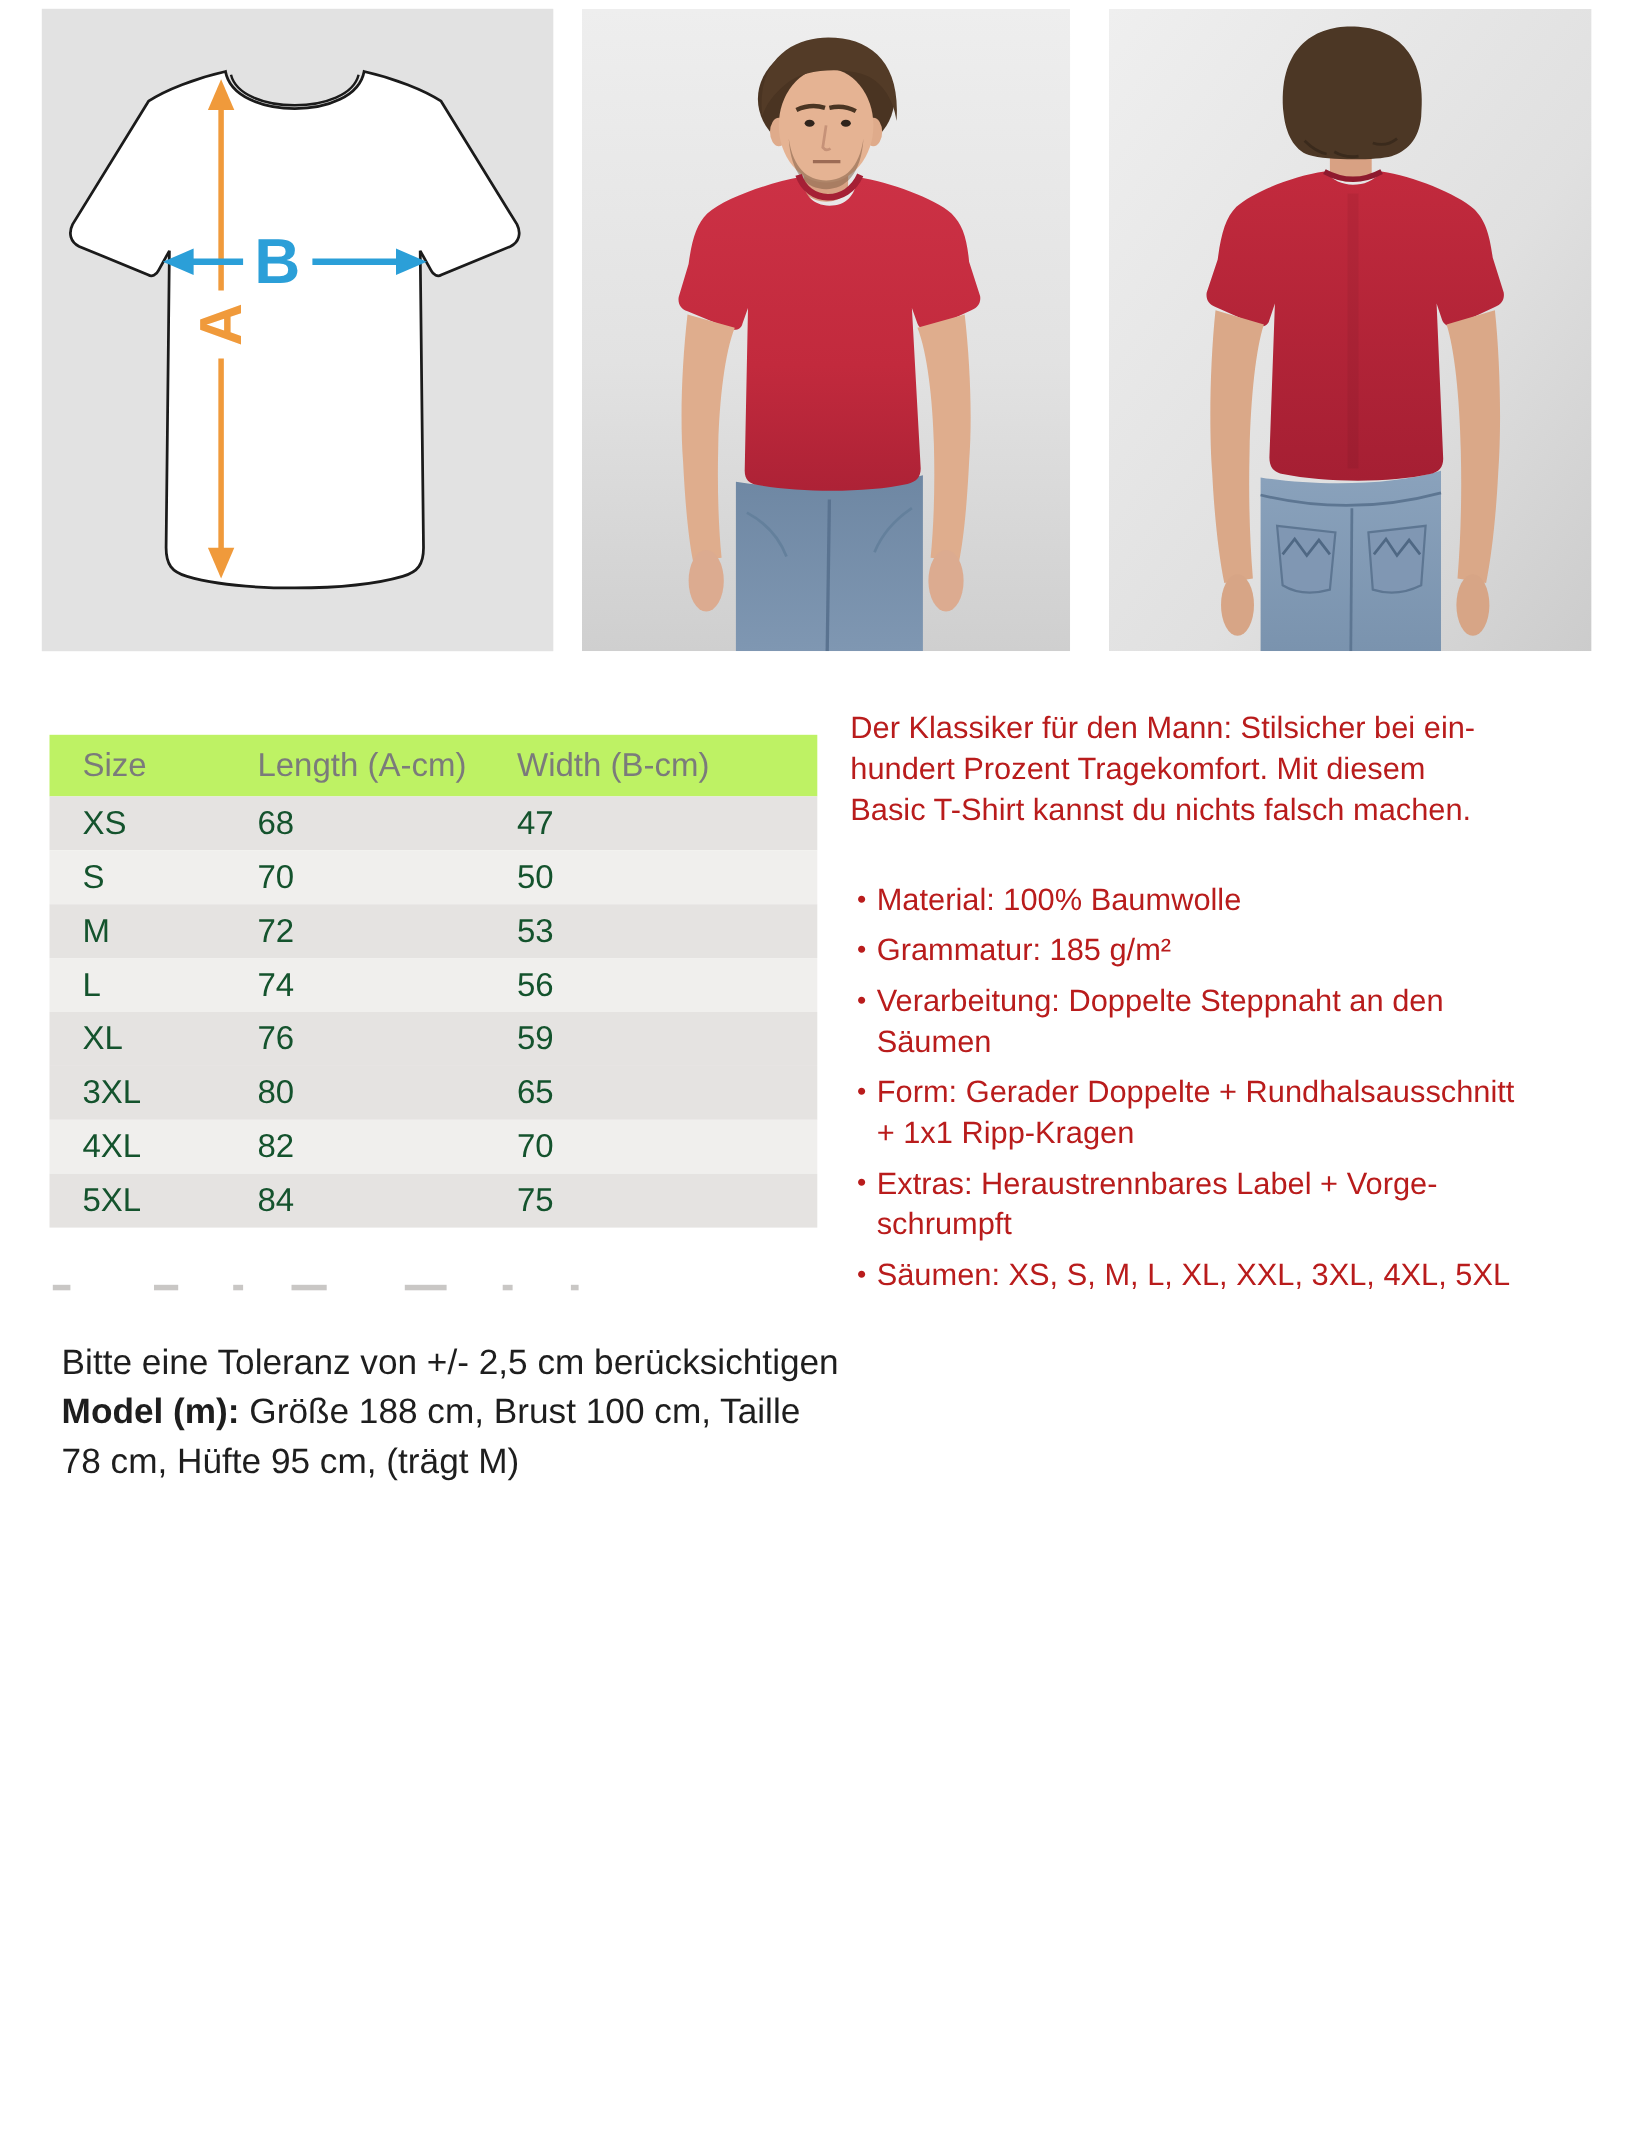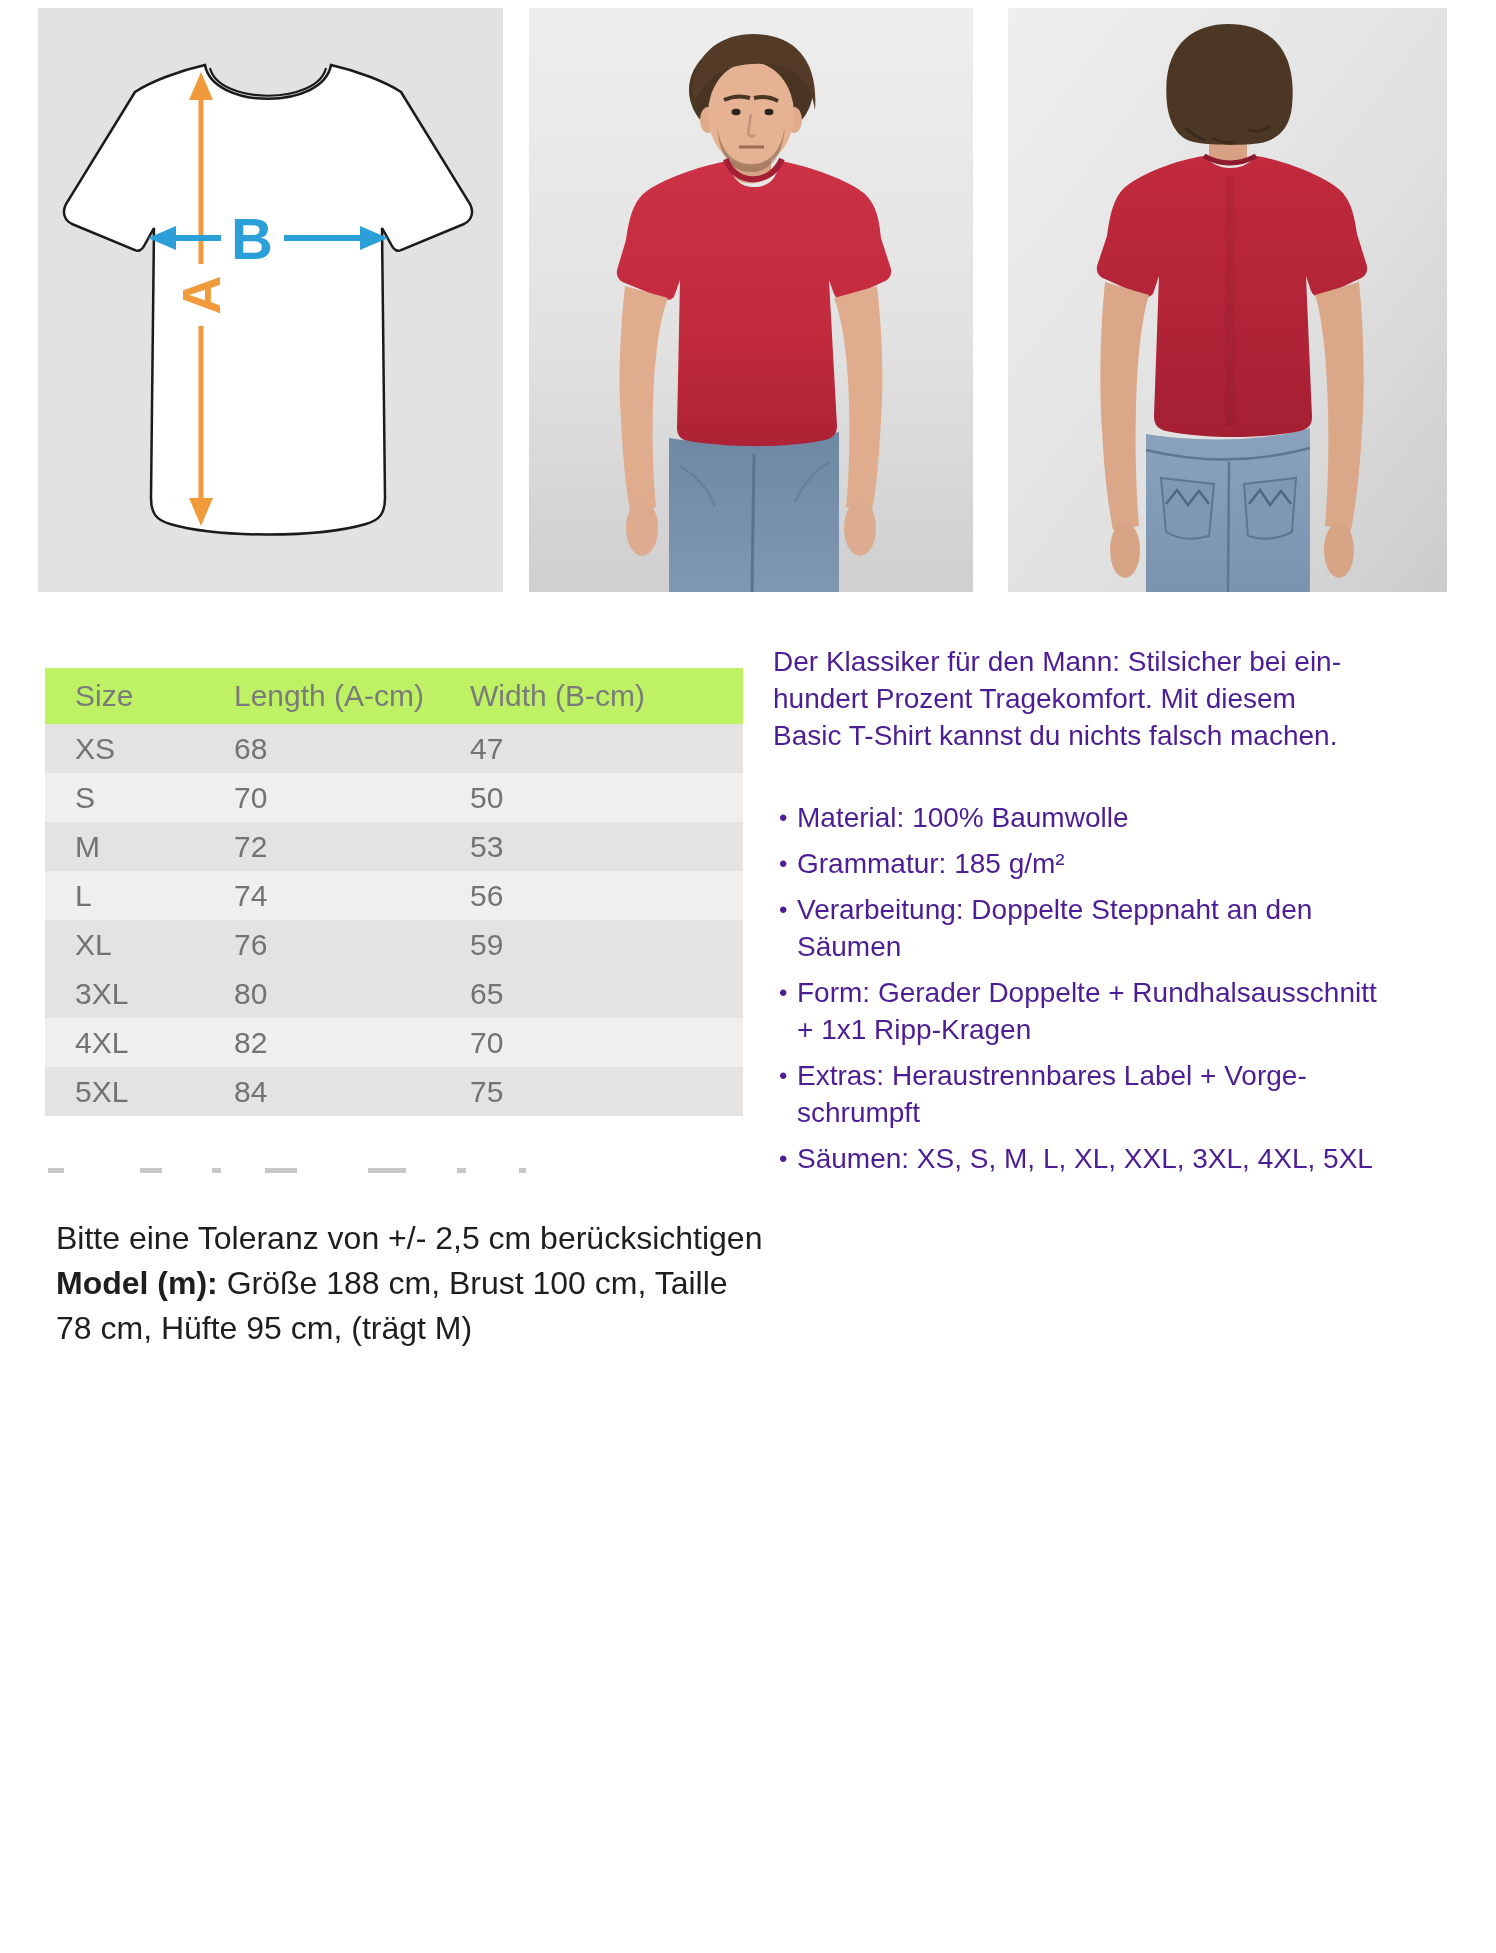--- a/index.html
+++ b/index.html
@@ -8,33 +8,33 @@
     font-family:"Liberation Sans",sans-serif;overflow:hidden;
   }
   .panel{position:absolute;top:8px;height:584px;overflow:hidden;}
   #panel-diagram{left:38px;width:465px;background:#e2e2e2;}
   #panel-front{left:529px;width:444px;}
   #panel-back{left:1008px;width:439px;}
   .panel svg{display:block;width:100%;height:100%;}
 
   
   .size-table{position:absolute;left:45px;top:668px;width:698px;font-size:30px;}
-  .t-row{display:flex;align-items:center;height:49px;color:#737373;}
+  .t-row{display:flex;align-items:center;height:49px;color:#14532d;}
   .t-head{height:56px;background:#bef264;color:#7b7b7b;}
   .t-row.dark{background:#e5e3e1;}
   .t-row.light{background:#f0efed;}
   .c1{width:189px;padding-left:30px;box-sizing:border-box;}
   .c2{width:236px;}
   .c3{flex:1;}
 
   .artifact{position:absolute;top:1168px;left:45px;width:698px;height:8px;}
   .artifact i{position:absolute;top:0;height:5px;background:#c9c7c5;display:block;}
 
   
-  .description{position:absolute;left:773px;top:643px;width:680px;color:#4c1d95;font-size:28px;}
+  .description{position:absolute;left:773px;top:643px;width:680px;color:#b91c1c;font-size:28px;}
   .description .line{line-height:37px;white-space:nowrap;}
   .bullets{list-style:none;margin:45px 0 0 0;padding:0;}
   .bullets li{position:relative;padding-left:24px;line-height:37px;margin-bottom:9px;}
   .bullets li .dot{position:absolute;left:6px;top:0;font-size:24px;}
   .bullets li div{white-space:nowrap;}
 
   
   .note{position:absolute;left:56px;top:1216px;width:820px;color:#1e1e1e;font-size:32px;}
   .note .nline{line-height:45px;white-space:nowrap;}
   .note b{font-weight:bold;}

